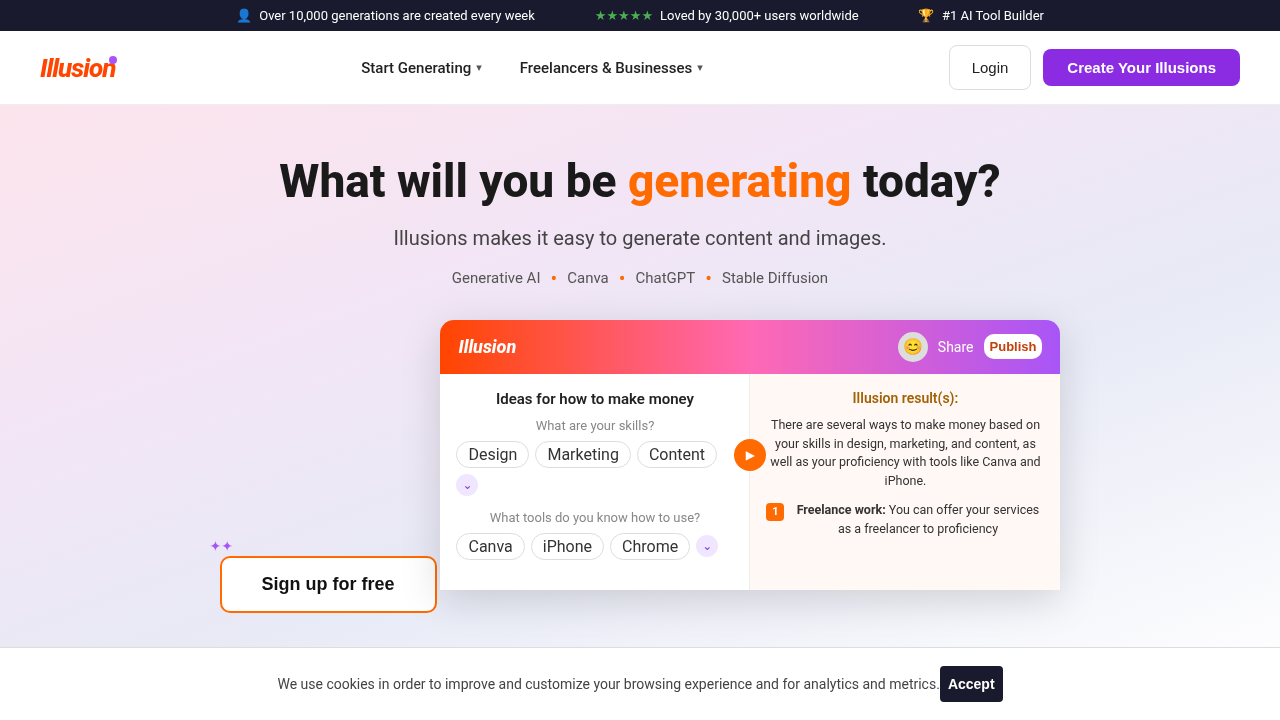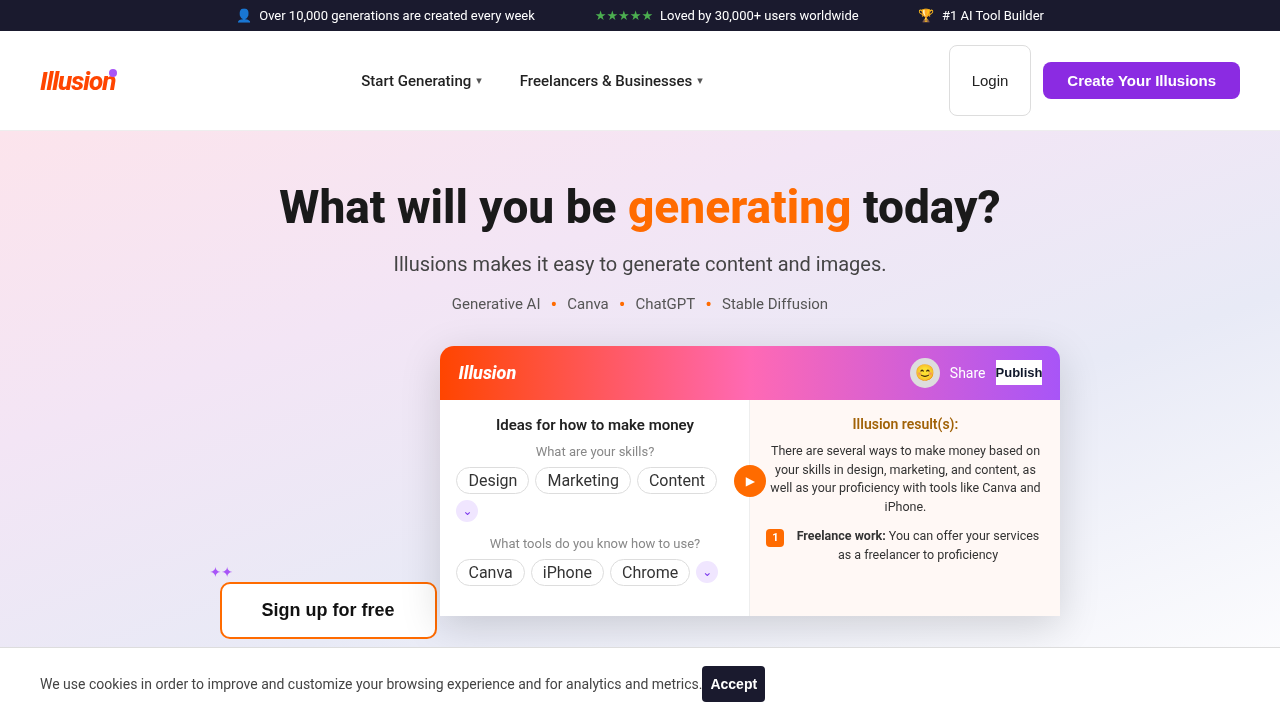--- a/index.html
+++ b/index.html
@@ -64,21 +64,21 @@
       padding: 8px 14px;
       font-size: 15px;
       color: #222;
       cursor: pointer;
       font-weight: 500;
       border-radius: 6px;
     }
     .chevron { font-size: 11px; color: #555; }
     .nav-actions { display: flex; align-items: center; gap: 12px; }
     .btn-login {
-      padding: 26px 22px;
+      padding: 13px 22px;
       border: 1px solid #ddd;
       background: #fff;
       border-radius: 8px;
       font-size: 15px;
       font-weight: 500;
       cursor: pointer;
       color: #222;
     }
     .btn-create {
       padding: 10px 24px;
@@ -183,24 +183,24 @@
       justify-content: center;
       font-size: 16px;
     }
     .preview-share {
       color: #fff;
       font-size: 14px;
       cursor: pointer;
     }
     .preview-publish {
       background: #fff;
-      color: #0f172a;
+      color: #c2410c;
       border: none;
-      padding: 5px 0;
-      border-radius: 0;
+      padding: 5px 6px;
+      border-radius: 10px;
       font-size: 13px;
       font-weight: 600;
       cursor: pointer;
     }
     .preview-body {
       display: grid;
       grid-template-columns: 1fr 1fr;
       background: #fff;
     }
     .preview-left {
@@ -343,21 +343,21 @@
     .cookie-banner {
       position: fixed;
       bottom: 0;
       left: 0;
       right: 0;
       background: #fff;
       border-top: 1px solid #ddd;
       padding: 18px 40px;
       display: flex;
       align-items: center;
-      justify-content: flex-start;
+      justify-content: center;
       font-size: 14px;
       color: #444;
       z-index: 100;
     }
     .btn-accept {
       background: #1a1a2e;
       color: #fff;
       border: none;
       padding: 10px 8px;
       border-radius: 4px;

